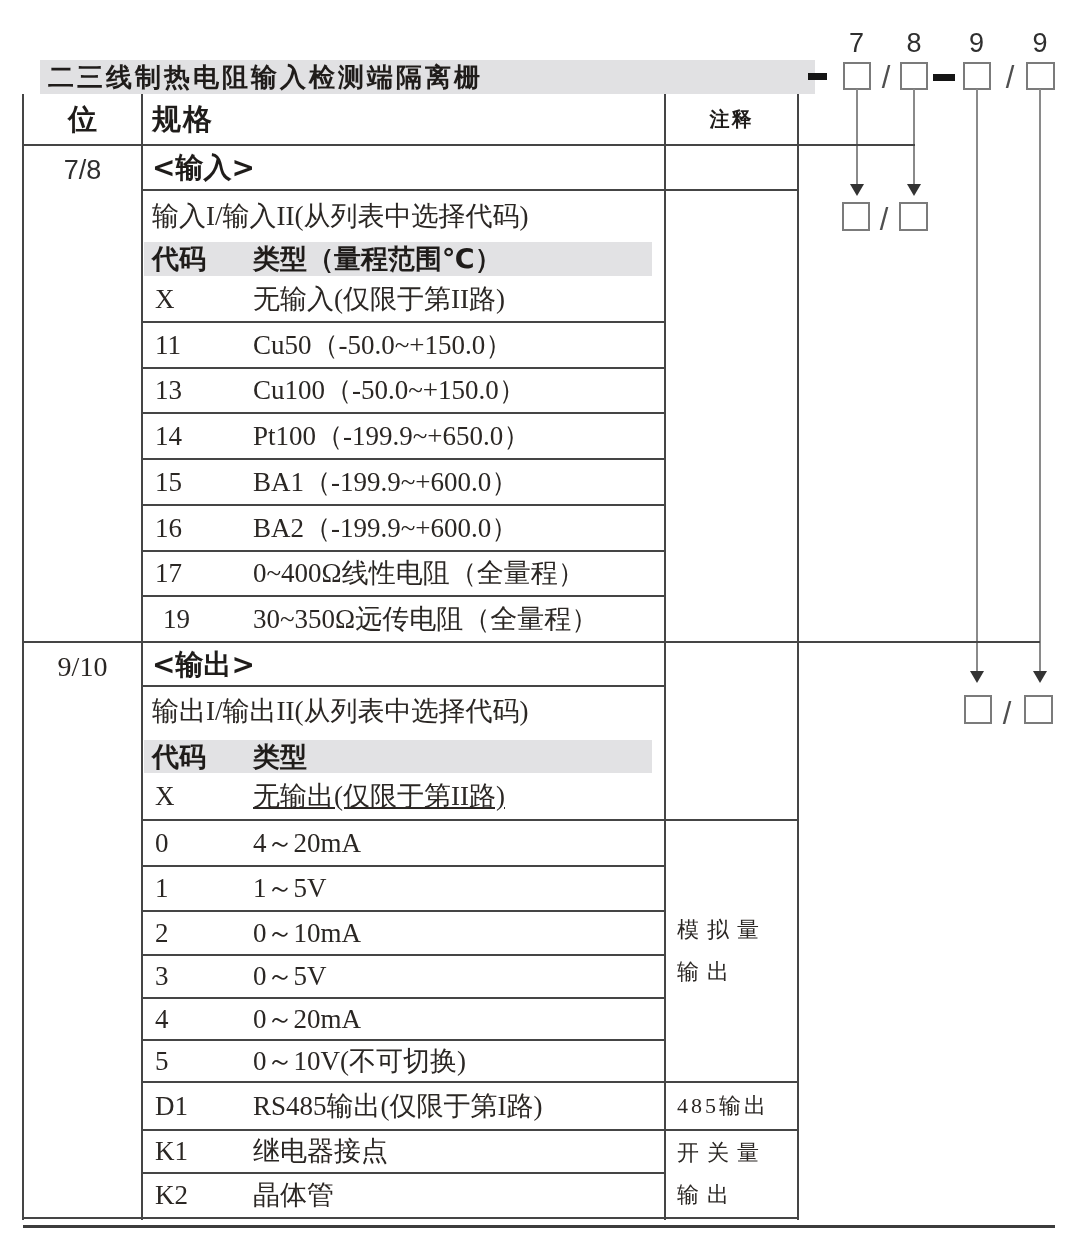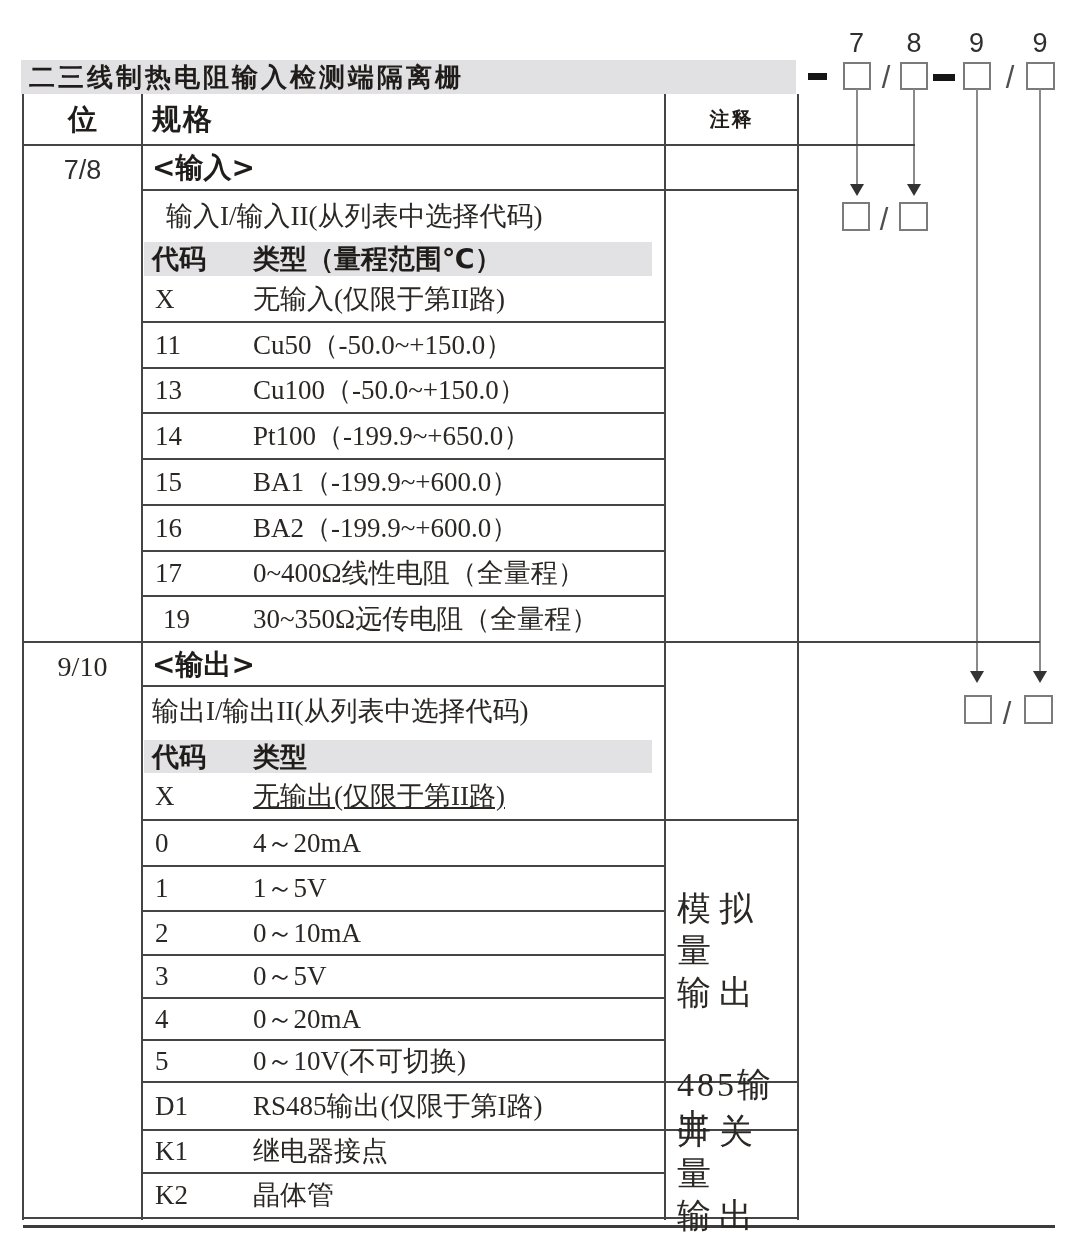--- a/index.html
+++ b/index.html
@@ -3,39 +3,39 @@
 <meta charset="utf-8">
 <style>
   html,body{margin:0;padding:0;background:#f3f3f3;}
   #page{position:relative;width:1080px;height:1244px;background:#ffffff;overflow:hidden;
         font-family:"Liberation Serif","DejaVu Serif",serif;}
   .abs{position:absolute;}
   .ser{font-family:"Liberation Serif","DejaVu Serif",serif;color:#2b2724;font-size:27px;}
   .hei{font-family:"DejaVu Sans","Liberation Sans",sans-serif;font-weight:700;color:#1f1c1a;}
   .num{font-family:"Liberation Sans","DejaVu Sans",sans-serif;color:#2f2f2f;}
   .ctr{text-align:center;}
-  .titlebar{left:21px;top:60px;width:775px;height:34px;background:#e1e1e3;
+  .titlebar{left:40px;top:60px;width:775px;height:34px;background:#e1e1e3;
             display:flex;align-items:center;justify-content:space-between;}
   .titlebar .t{font-size:26px;letter-spacing:3px;padding-left:8px;}
   .titlebar .m{font-family:"Liberation Serif","DejaVu Serif",serif;font-weight:700;
                font-size:28px;letter-spacing:1px;color:#1c1917;padding-right:14px;}
   .band{position:absolute;background:#e2e2e4;}
   .hline{position:absolute;height:2px;background:#454545;}
   .vline{position:absolute;width:2px;background:#454545;}
   .gline{position:absolute;width:2px;background:#8a8a8a;}
   .rule{position:absolute;height:3px;background:#3c3c3c;}
   .cbox{position:absolute;background:#fff;border:2px solid #7b7b7b;box-sizing:border-box;}
   .dash{position:absolute;background:#151515;}
   .slash{position:absolute;font-family:"Liberation Sans","DejaVu Sans",sans-serif;
          font-size:31px;color:#4f4f4f;text-align:center;}
   .arrow{position:absolute;width:0;height:0;border-left:7px solid transparent;
          border-right:7px solid transparent;border-top:12px solid #333;}
   .note{position:absolute;display:flex;flex-direction:column;justify-content:center;
         align-items:flex-start;padding-left:12px;box-sizing:border-box;}
-  .note div{font-size:34px;line-height:42px;letter-spacing:8px;color:#2b2724;}
+  .note div{font-size:22px;line-height:42px;letter-spacing:8px;color:#2b2724;}
 </style>
 </head>
 <body>
 
 <div id="page">
 
   <div class="abs titlebar">
     <span class="hei t">二三线制热电阻输入检测端隔离栅</span>
   </div>
 
@@ -71,21 +71,21 @@
   <div class="cbox" style="left:1024px;top:695px;width:29px;height:29px;"></div>
 
   <div class="abs hei ctr" style="left:23px;top:94px;width:119px;height:51px;line-height:51px;font-size:29px;">位</div>
   <div class="abs hei" style="left:152px;top:94px;height:51px;line-height:51px;font-size:29px;letter-spacing:2px;">规格</div>
   <div class="abs hei ctr" style="left:665px;top:94px;width:133px;height:51px;line-height:51px;font-size:20px;letter-spacing:2px;">注释</div>
 
   <div class="abs num ctr" style="left:23px;top:149px;width:119px;height:42px;line-height:42px;font-size:27px;">7/8</div>
   <div class="abs ser ctr" style="left:23px;top:646px;width:119px;height:42px;line-height:42px;font-size:28px;">9/10</div>
 
   <div class="abs hei" style="left:152px;top:145px;height:45px;line-height:45px;font-size:28px;">&lt;输入&gt;</div>
-  <div class="abs ser" style="left:152px;top:190px;height:52px;line-height:52px;margin-left:14px;">输入I/输入II(从列表中选择代码)</div>
+  <div class="abs ser" style="left:152px;top:190px;height:52px;line-height:52px;">输入I/输入II(从列表中选择代码)</div>
   <div class="band" style="left:144px;top:242px;width:508px;height:34px;"></div>
   <div class="abs hei" style="left:152px;top:242px;height:34px;line-height:34px;font-size:27px;">代码</div>
   <div class="abs hei" style="left:253px;top:242px;height:34px;line-height:34px;font-size:27px;">类型（量程范围℃）</div>
 
   <div class="abs hei" style="left:152px;top:643px;height:43px;line-height:43px;font-size:28px;">&lt;输出&gt;</div>
   <div class="abs ser" style="left:152px;top:686px;height:51px;line-height:51px;">输出I/输出II(从列表中选择代码)</div>
   <div class="band" style="left:144px;top:740px;width:508px;height:33px;"></div>
   <div class="abs hei" style="left:152px;top:740px;height:33px;line-height:33px;font-size:27px;">代码</div>
   <div class="abs hei" style="left:253px;top:740px;height:33px;line-height:33px;font-size:27px;text-align:right;">类型</div>
 

